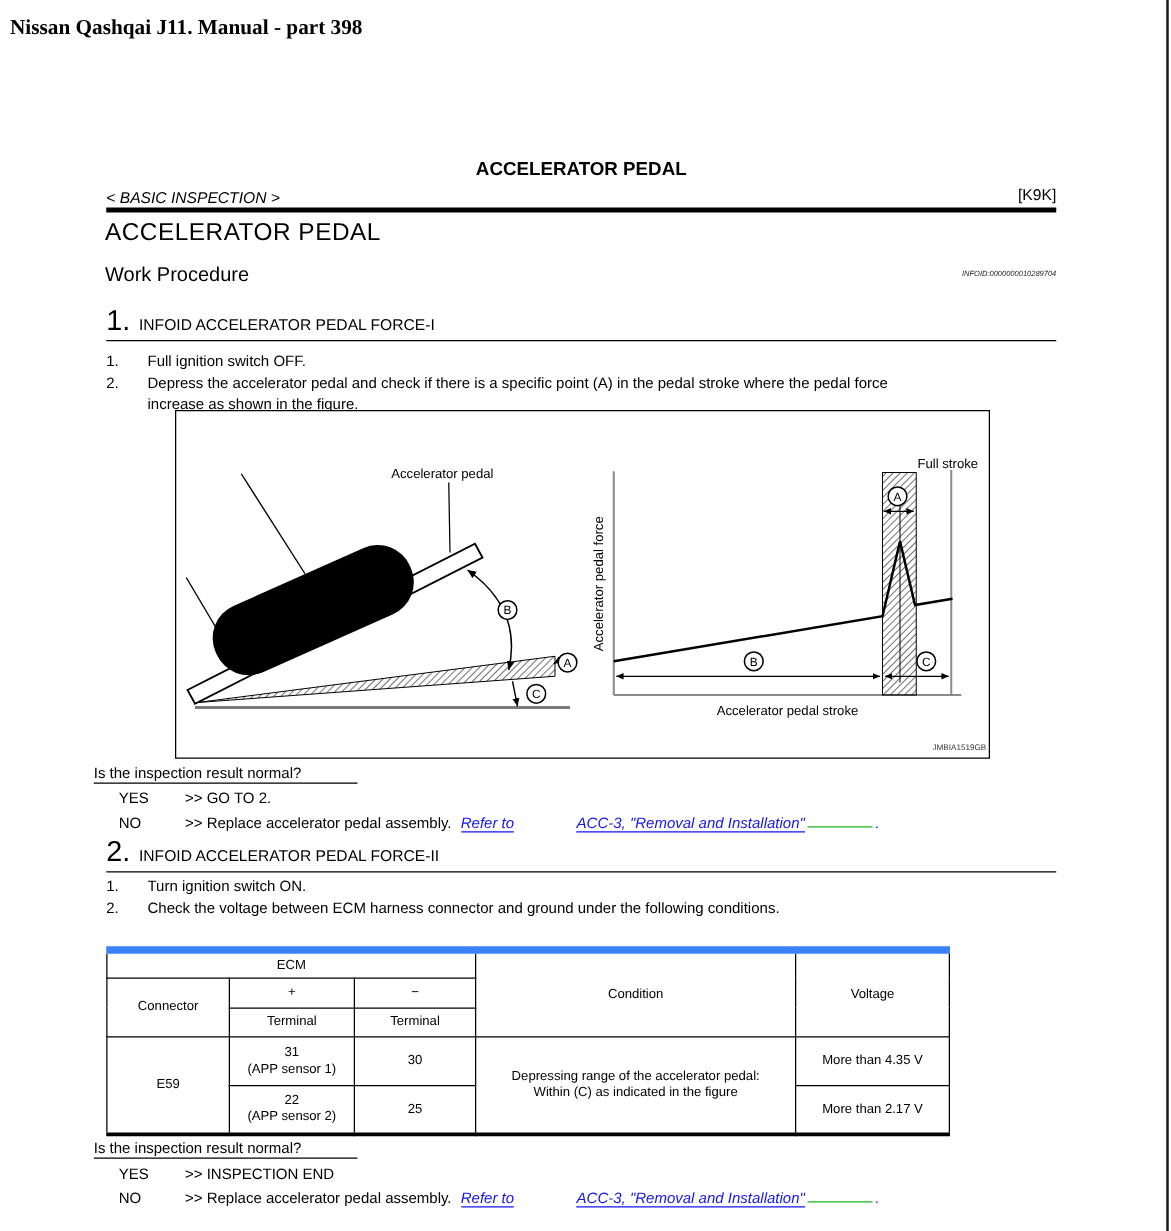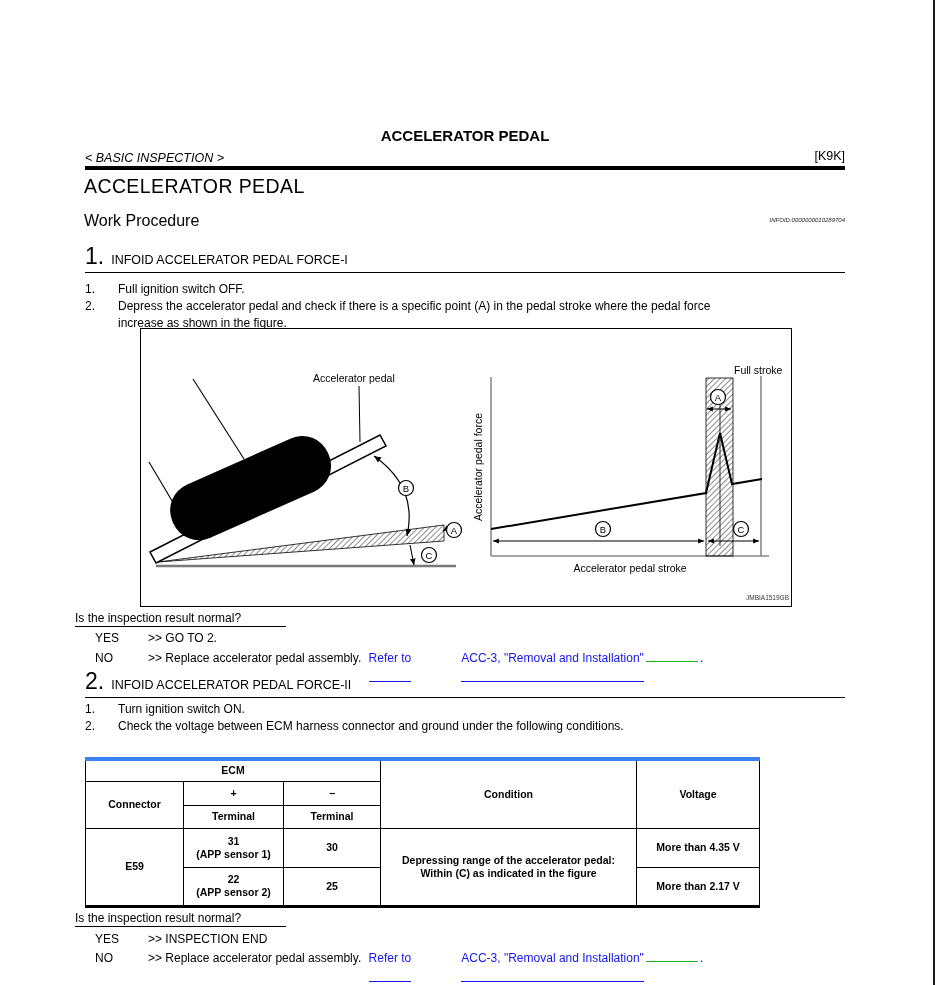--- a/index.html
+++ b/index.html
@@ -20,36 +20,37 @@
   .step-title{font-size:12.5px;margin-left:7px;}
   .thin-rule{left:85px;width:760px;height:1px;background:#000;}
   .list-item{display:flex;font-size:12px;line-height:17px;}
   .li-num{width:33px;flex:0 0 33px;}
   .li-text{width:615px;}
   .figure-box{left:140px;top:328px;width:650px;height:277px;border:1px solid #000;background:#fff;}
   .question{left:75px;font-size:12px;}
   .question .q{border-bottom:1px solid #000;padding-right:45px;padding-bottom:1px;}
   .resp{left:95px;font-size:12px;}
   .resp-label{display:inline-block;width:53px;}
-  .lnk{color:#1414ee;text-decoration:none;border-bottom:1px solid #1414ee;padding-bottom:16px;}
+  .lnk{color:#1414ee;text-decoration:none;border-bottom:1px solid #1414ee;padding-bottom:0;font-style:italic;}
   .lnk-gap{margin-left:50px;}
   .green-ul{display:inline-block;width:52px;border-bottom:1.5px solid #1db41d;height:11px;margin-left:2px;}
   .period{color:#1414ee;margin-left:2px;}
   table.volt{position:absolute;left:85px;top:757px;width:674px;border-collapse:collapse;
-             font-size:10.5px;table-layout:fixed;border-top:4px solid #3b82f6;border-bottom:3px solid #000;font-weight:bold;}
+             font-size:10.5px;table-layout:fixed;border-top:6px solid #3b82f6;border-bottom:3px solid #000;}
   table.volt td{border:1px solid #000;text-align:center;vertical-align:middle;padding:0 2px;line-height:13px;}
   td.cond{ text-align:left;padding-left:12px;}
   td.voltv{text-align:left;padding-left:12px;}
   svg text{font-family:"Liberation Sans",sans-serif;}
 </style>
 </head>
 <body>
 
 <div class="page">
 
+  <div class="abs site-header">Nissan Qashqai J11. Manual - part 398</div>
   <div class="abs edge-line"></div>
 
   <div class="abs running-title">ACCELERATOR PEDAL</div>
   <div class="abs bi-left">&lt; BASIC INSPECTION &gt;</div>
   <div class="abs bi-right">[K9K]</div>
   <div class="abs thick-rule"></div>
   <div class="abs h1">ACCELERATOR PEDAL</div>
   <div class="abs h2">Work Procedure</div>
   <div class="abs infoid">INFOID:0000000010289704</div>
 

